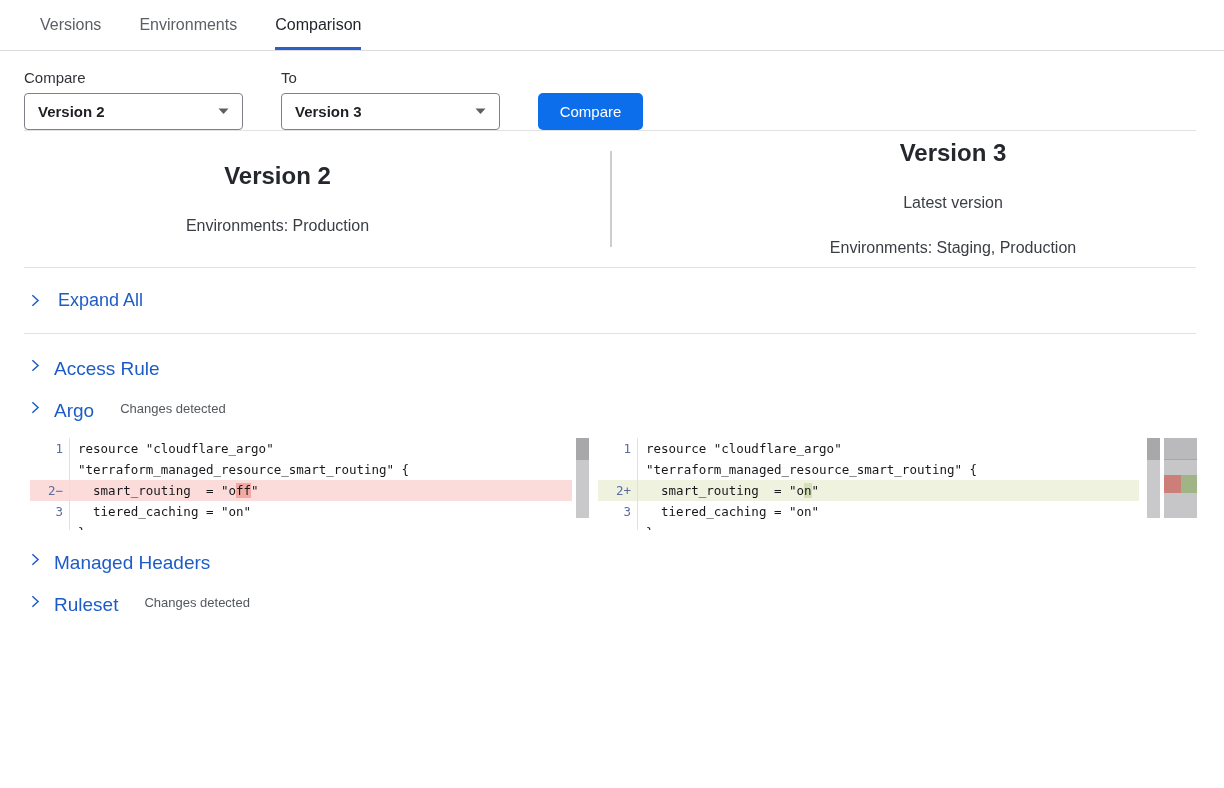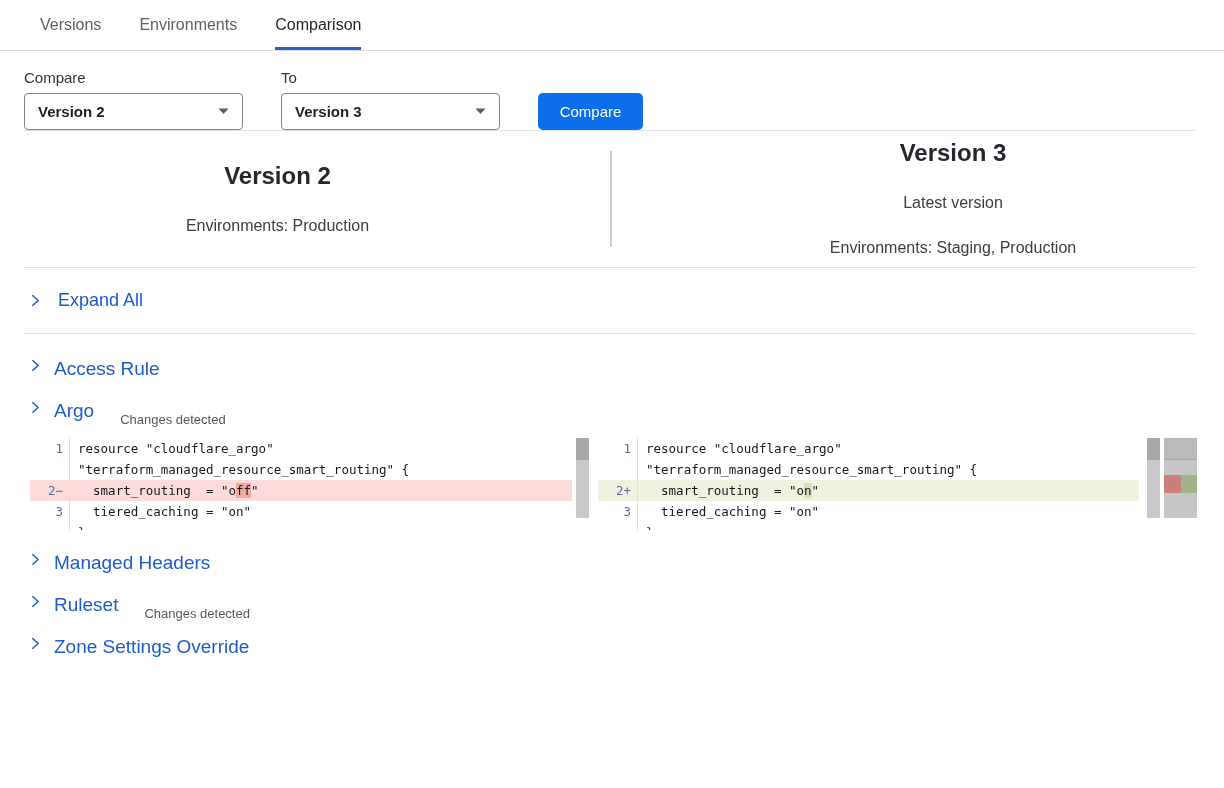--- a/index.html
+++ b/index.html
@@ -36,21 +36,21 @@
   .v-divider { width:2px; height:96px; background:#cbcdd1; }
   .vh-title { font-size:24px; font-weight:bold; color:#24272c; line-height:1.2; }
   .vh-sub { font-size:16px; color:#3a3e44; margin-top:24px; line-height:1.35; }
 
   
   .expand-row { display:flex; align-items:center; gap:16px; padding:22px 0 22px 28px; color:#1d5cc7; cursor:pointer; }
   .expand-label { font-size:18px; }
   .section-list { padding-top:14px; }
   .section-row { display:flex; gap:12px; padding:10px 0 10px 28px; color:#1d5cc7; cursor:pointer; }
   .section-label { font-size:19px; }
-  .badge { font-size:13px; color:#54585e; margin-left:14px; position:relative; top:12px; }
+  .badge { font-size:13px; color:#54585e; margin-left:14px; position:relative; top:1px; }
   .chev { display:flex; color:#1d5cc7; }
 
   
   .diff-wrap { display:flex; gap:8px; margin:6px 0 12px 30px; }
   .panel { position:relative; height:92px; overflow:hidden; background:#fff; }
   .panel-left  { width:560px; }
   .panel-right { width:599px; }
   .code-area { font-family:"DejaVu Sans Mono", monospace; font-size:12.5px; color:#16181b; }
   .panel-left  .code-area { margin-right:18px; }
   .panel-right .code-area { margin-right:58px; }
@@ -242,24 +242,15 @@
     <div class="section-row">
       <span class="chev">
         <svg width="14" height="15" viewBox="0 0 16 16">
             <path d="M5 2 L11.5 8 L5 14" fill="none" stroke="currentColor" stroke-width="1.7"></path>
           </svg>
       </span>
       <span class="section-label">Ruleset</span>
       <span class="badge">Changes detected</span>
     </div>
 
-    <div class="section-row">
-      <span class="chev">
-        <svg width="14" height="15" viewBox="0 0 16 16">
-            <path d="M5 2 L11.5 8 L5 14" fill="none" stroke="currentColor" stroke-width="1.7"></path>
-          </svg>
-      </span>
-      <span class="section-label">Zone Settings Override</span>
-      <span class="badge"></span>
-    </div>
 
   </div>
 </div>
 
 </body></html>

